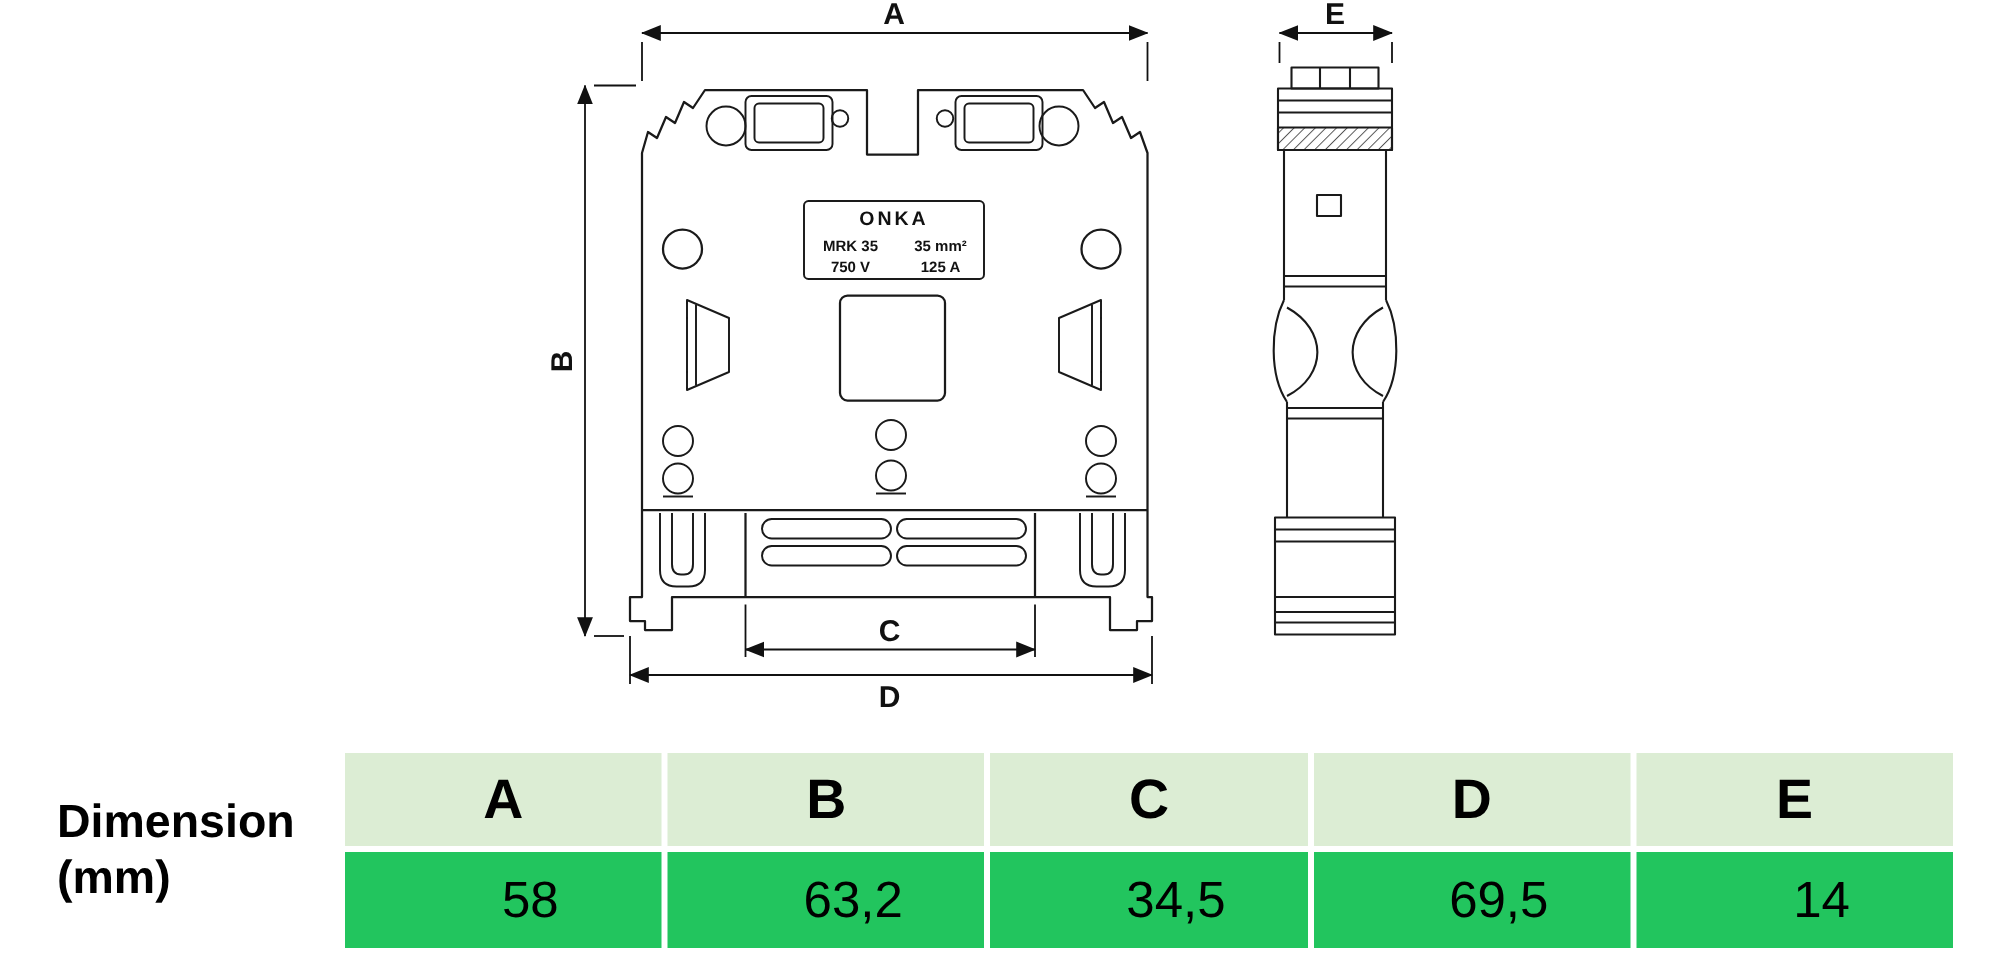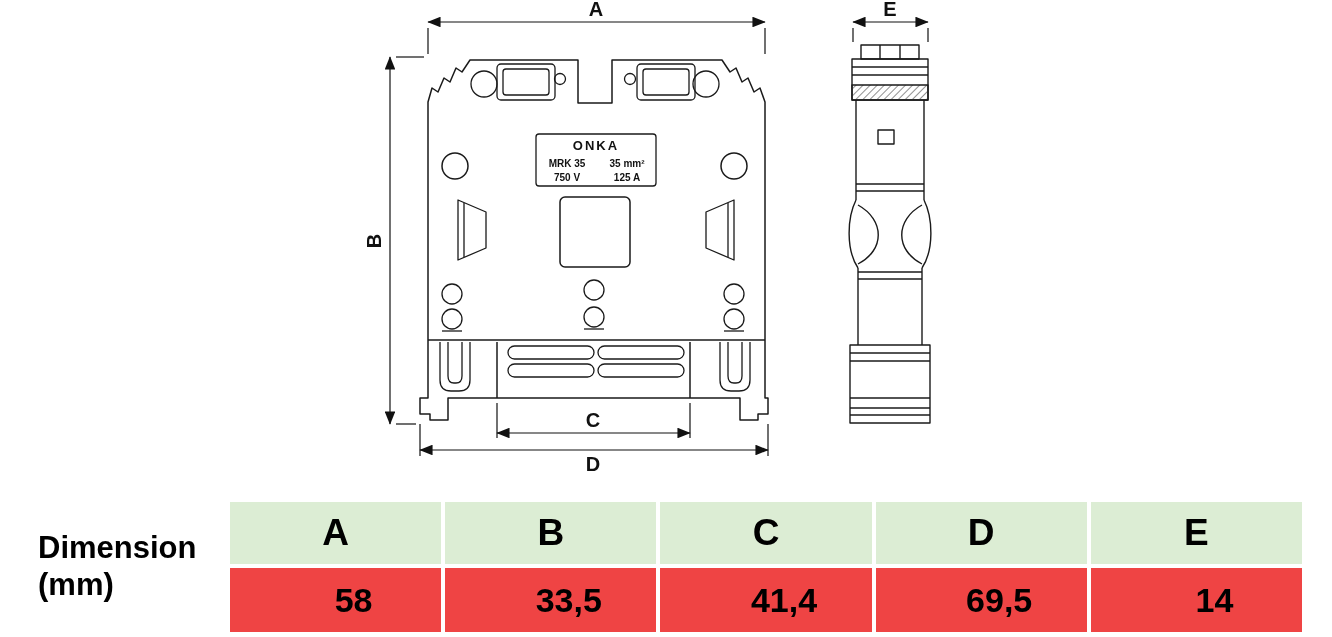--- a/index.html
+++ b/index.html
@@ -17,21 +17,21 @@
     display:grid;grid-template-columns:196px repeat(5,1fr);
     grid-template-rows:62px 64px;gap:4px;text-align:right;
   }
   .dim-table .cell{display:flex;align-items:center;justify-content:center;}
   .row-header{
     grid-row:1 / span 2;background:#ffffff;
     display:flex;flex-direction:column;justify-content:center;align-items:flex-start;
     padding-left:8px;font-size:31px;font-weight:700;line-height:1.18;
   }
   .col-head{background:#dcedd4;font-size:37px;font-weight:700;}
-  .col-val{background:#ef4444;font-size:34px;font-weight:700;padding-left:36px;}
+  .col-val{background:#22c55e;font-size:34px;font-weight:400;padding-left:36px;}
 </style>
 </head>
 <body>
 
 <div class="drawing-wrap">
 <svg width="1332" height="496" viewBox="0 0 1332 496" xmlns="http://www.w3.org/2000/svg">
   <defs>
     <marker id="arr" viewBox="0 0 10 8" refX="9.5" refY="4" markerWidth="11" markerHeight="9" orient="auto-start-reverse">
       <path d="M0,0 L10,4 L0,8 z" fill="#111"></path>
     </marker>
@@ -200,17 +200,17 @@
   <div class="row-header">
     <span>Dimension</span>
     <span>(mm)</span>
   </div>
   <div class="cell col-head">A</div>
   <div class="cell col-head">B</div>
   <div class="cell col-head">C</div>
   <div class="cell col-head">D</div>
   <div class="cell col-head">E</div>
   <div class="cell col-val">58</div>
-  <div class="cell col-val">33,5</div>
-  <div class="cell col-val">41,4</div>
+  <div class="cell col-val">63,2</div>
+  <div class="cell col-val">34,5</div>
   <div class="cell col-val">69,5</div>
   <div class="cell col-val">14</div>
 </div>
 
 </body></html>

